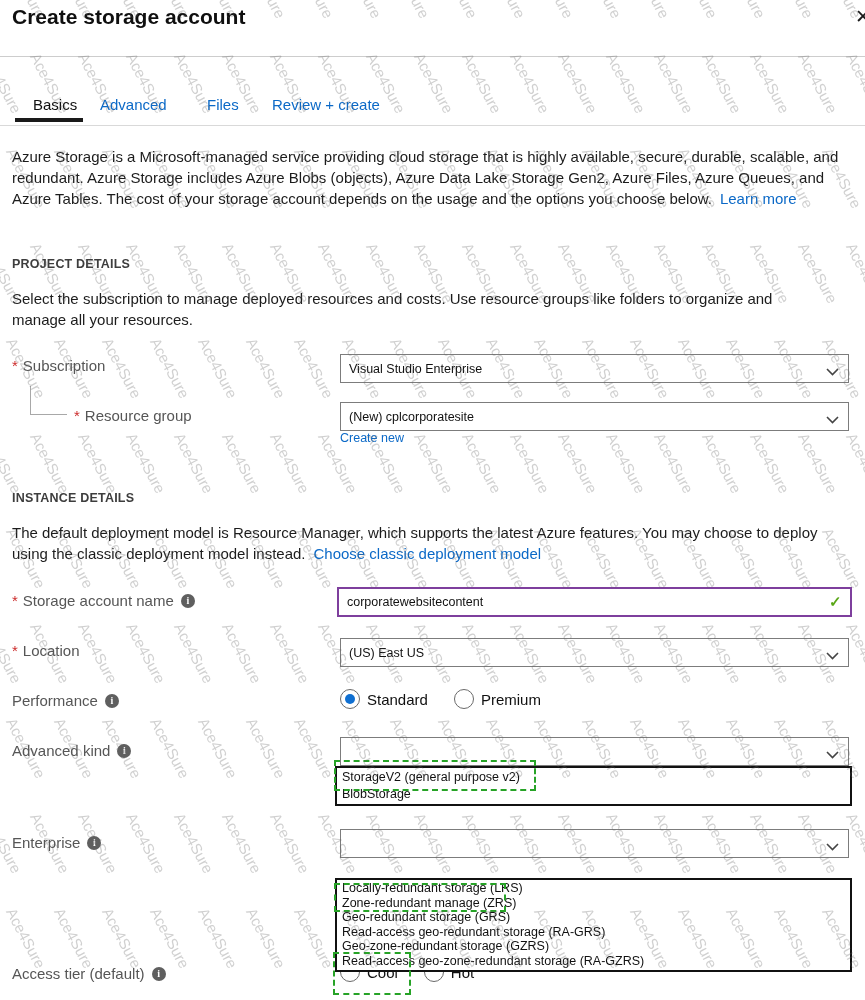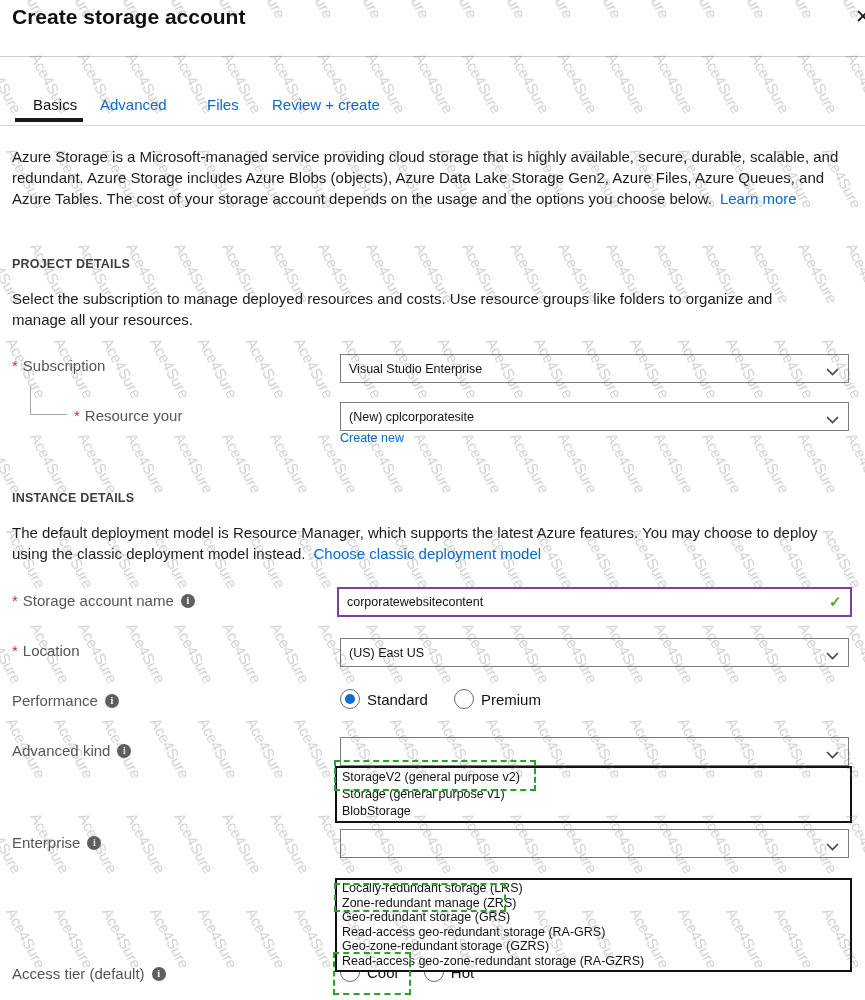--- a/index.html
+++ b/index.html
@@ -99,21 +99,21 @@
           <polyline points="1,1 6.5,6.5 12,1" fill="none" stroke="#444" stroke-width="1.6"></polyline>
         </svg>
     </span>
   </div>
 
   <div class="conn" style="left:30px;top:386px;width:1px;height:29px"></div>
   <div class="conn" style="left:30px;top:414px;width:37px;height:1px"></div>
 
   <div class="field-label" style="left:74px;top:407px">
     <span class="ast">*</span>
-    <span>Resource your</span>
+    <span>Resource group</span>
   </div>
   <div class="select" style="top:402px">
     <span>(New) cplcorporatesite</span>
     <span class="chev">
       <svg width="13" height="8" viewBox="0 0 13 8">
           <polyline points="1,1 6.5,6.5 12,1" fill="none" stroke="#444" stroke-width="1.6"></polyline>
         </svg>
     </span>
   </div>
   <a class="link" id="create-new">Create new</a>
@@ -165,21 +165,20 @@
     <span></span>
     <span class="chev">
       <svg width="13" height="8" viewBox="0 0 13 8">
           <polyline points="1,1 6.5,6.5 12,1" fill="none" stroke="#444" stroke-width="1.6"></polyline>
         </svg>
     </span>
   </div>
   <ul class="optlist" id="ak-list">
 
   <li>StorageV2 (general purpose v2)</li>
-      <li>Storage (general purpose v1)</li>
       <li>BlobStorage</li>
     </ul>
   <div class="anno" id="anno-ak"></div>
 
   <div class="field-label" style="left:12px;top:834px">
     <span>Enterprise</span>
     <span class="info">i</span>
   </div>
   <div class="select" style="top:829px">
     <span></span>

